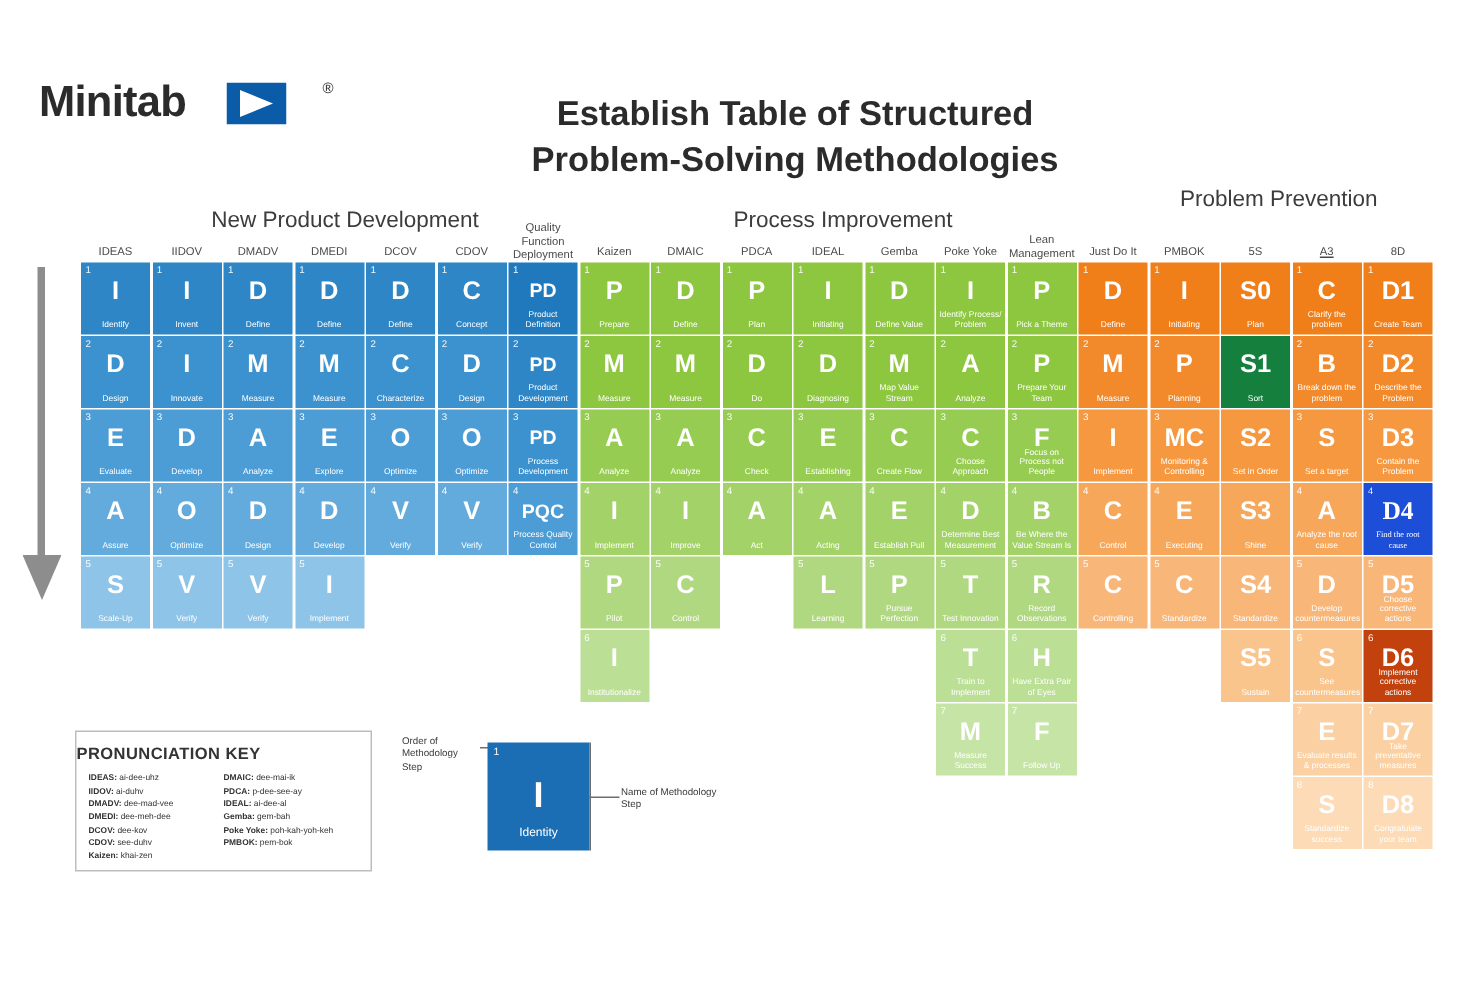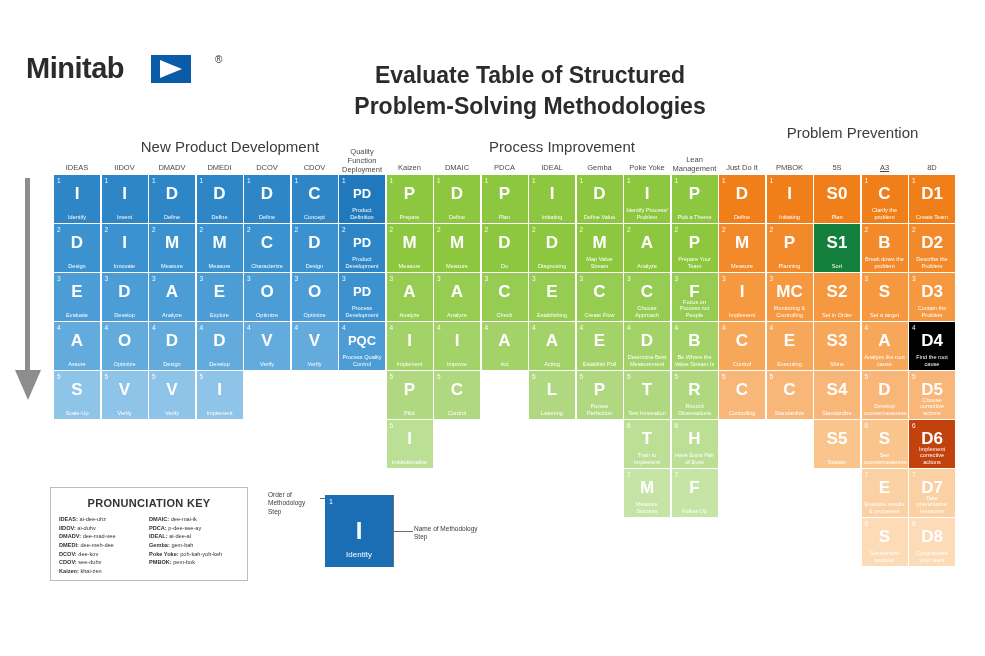--- a/index.html
+++ b/index.html
@@ -34,21 +34,21 @@
   .cell .num{position:absolute;left:3px;top:2px;font-size:6.5px;opacity:.95;}
   .cell .sym{position:absolute;left:0;right:0;top:10px;text-align:center;font-size:17px;font-weight:bold;line-height:1;}
   .cell .nm{position:absolute;left:2px;right:2px;bottom:3px;text-align:center;font-size:5.6px;line-height:1.15;}
   .cell.wide .sym{font-size:13px;top:12px;}
 
   
   #arrow{position:absolute;left:15px;top:178px;width:26px;height:225px;}
 
   
   #pron{position:absolute;left:50px;top:487px;width:196px;height:92px;border:1px solid #bdbdbd;background:#fff;}
-  #pron h4{margin:0;padding:9px 0 6px;text-align:center;font-size:11px;font-weight:bold;color:#333;letter-spacing:.3px;}
+  #pron h4{margin:0;padding:9px 0 6px;font-size:11px;font-weight:bold;color:#333;letter-spacing:.3px;}
   #pron .cols{display:flex;padding:0 8px;font-size:5.6px;line-height:1.55;color:#333;}
   #pron .cols div{flex:1;}
   #pron b{font-weight:bold;}
 
   
   #legend{position:absolute;left:268px;top:487px;width:220px;height:95px;}
   #legend .lgd-cell{position:absolute;left:57px;top:8px;width:68px;height:72px;background:#1c6eb4;color:#fff;}
   #legend .lgd-cell .num{position:absolute;left:4px;top:3px;font-size:7px;}
   #legend .lgd-cell .sym{position:absolute;left:0;right:0;top:22px;text-align:center;font-size:24px;font-weight:bold;}
   #legend .lgd-cell .nm{position:absolute;left:0;right:0;bottom:8px;text-align:center;font-size:8px;}
@@ -64,21 +64,21 @@
   <span class="mark">
     <svg width="40" height="28" viewBox="0 0 40 28">
       <polygon points="0,0 40,0 40,28 0,28" fill="#0b5ca8"></polygon>
       <polygon points="9,5 31,14 9,23" fill="#ffffff"></polygon>
     </svg>
   </span>
   <span class="reg">®</span>
 </div>
 
 <div id="title">
-  <div>Evaluate Table of Structured</div>
+  <div>Establish Table of Structured</div>
   <div>Problem-Solving Methodologies</div>
 </div>
 
 <div class="group-header" style="left:55px;top:138px;width:350px;">New Product Development</div>
 <div class="group-header" style="left:402px;top:138px;width:320px;">Process Improvement</div>
 <div class="group-header" style="left:740px;top:124px;width:225px;">
   <div>Problem Prevention</div>
 </div>
 
 <div id="arrow">
@@ -634,21 +634,21 @@
     <div class="cell" style="left: 855px; top: 49px; background: rgb(242, 138, 43);">
       <span class="num">2</span>
       <span class="sym">D2</span>
       <span class="nm">Describe the Problem</span>
     </div>
     <div class="cell" style="left: 855px; top: 98px; background: rgb(245, 152, 63);">
       <span class="num">3</span>
       <span class="sym">D3</span>
       <span class="nm">Contain the Problem</span>
     </div>
-    <div class="cell" style="left: 855px; top: 147px; background: #000000;">
+    <div class="cell" style="left: 855px; top: 147px; background: #1d4ed8; font-family: Liberation Serif, serif;">
       <span class="num">4</span>
       <span class="sym">D4</span>
       <span class="nm">Find the root cause</span>
     </div>
     <div class="cell" style="left: 855px; top: 196px; background: rgb(248, 182, 120);">
       <span class="num">5</span>
       <span class="sym">D5</span>
       <span class="nm">Choose corrective actions</span>
     </div>
     <div class="cell" style="left: 855px; top: 245px; background: #c2410c;">

